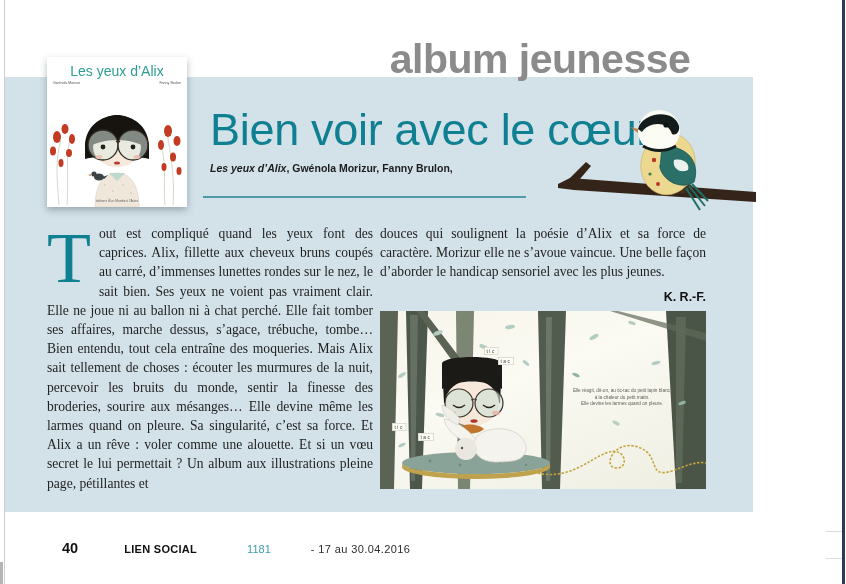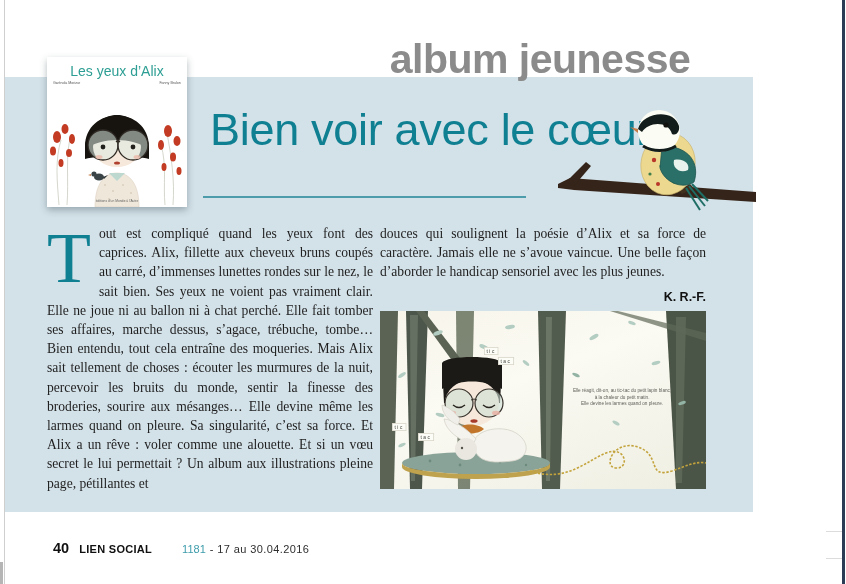--- a/index.html
+++ b/index.html
@@ -69,24 +69,24 @@
     background:linear-gradient(160deg,#f7f5ea 0%, #fbfaf3 40%, #efeee2 100%); }
   .spread svg { position:absolute; left:0; top:0; }
   .caption { position:absolute; left:160px; top:76px; width:228px; text-align:center;
     font-size:6.5px; line-height:9px; color:#60605a; transform:scale(.72);
     transform-origin:left top; }
   .ticlabel { position:absolute; background:#fdfdf8; border:0.5px solid #d9d6c8;
     color:#3b3b33; font-size:6px; letter-spacing:2px; padding:0 2px; line-height:8px;
     transform:scale(.8); transform-origin:left top; box-shadow:0 .5px 1px rgba(0,0,0,.15); }
 
   
-  .footer { left:53px; top:540px; display:flex; align-items:baseline; font-size:11px; }
+  .footer { left:62px; top:540px; display:flex; align-items:baseline; font-size:11px;gap:36px; }
   .footer .pn { font-size:14.5px; font-weight:bold; color:#101010; margin-right:10px; }
   .footer .mag { font-weight:bold; color:#101010; letter-spacing:.3px; margin-right:14px; }
-  .footer .iss { color:#3d9cab; margin-right:4px;margin-left:16px; }
+  .footer .iss { color:#3d9cab; margin-right:4px; }
   .footer .dt { color:#2e2e2e; letter-spacing:.4px; }
 </style>
 </head>
 <body>
 
 <div class="abs left-hairline"></div>
 <div class="abs left-scroll-nub"></div>
 <div class="abs right-border"></div>
 <div class="abs right-tick1"></div>
 <div class="abs right-tick2"></div>
@@ -155,20 +155,21 @@
       <circle cx="47" cy="89" r="2.6" fill="#3a4446"></circle>
       <path d="M44,89 L41,90 L44,91 Z" fill="#c77d4a"></path>
       <path d="M56,92 L61,90 L57,94 Z" fill="#2c3436"></path>
     </g>
   </svg>
   <div class="cover-pub">éditions d’un Monde à l’Autre</div>
 </div>
 
 <div class="abs headline">Bien voir avec le cœur</div>
 <div class="abs refline">
+  <div><span class="it">Les yeux d’Alix</span><span>, Gwénola Morizur, Fanny Brulon,</span></div>
 </div>
 <div class="abs rule"></div>
 
 <svg class="abs branchbird" viewBox="0 0 198 118" xmlns="http://www.w3.org/2000/svg">
   <polygon points="0,86 12,80 198,94 198,104 16,92 0,90" fill="#352419"></polygon>
   <polygon points="8,84 28,64 33,68 16,88" fill="#352419"></polygon>
   <polygon points="120,92 132,86 136,90 124,96" fill="#42301f"></polygon>
 
   <g stroke="#1f6e66" stroke-width="2" fill="none">
     <path d="M128,90 L142,112"></path>
@@ -193,21 +194,21 @@
   <circle cx="101" cy="33" r="21" fill="#fbfcf4"></circle>
   <path d="M80,31 C84,14 116,10 121,28 C122,34 118,38 114,36 C110,22 90,24 84,34 Z" fill="#121d1b"></path>
   <path d="M80,31 L72,29 L80,35 Z" fill="#c77d4a"></path>
   <circle cx="108" cy="27" r="2.6" fill="#10100f"></circle>
   <path d="M85,48 C95,54 108,54 118,48" stroke="#121d1b" stroke-width="3" fill="none"></path>
 </svg>
 
 <div class="abs col col1"><span class="dropcap">T</span><span>out est compliqué quand les yeux font des caprices. Alix, fillette aux cheveux bruns coupés au carré, d’immenses lunettes rondes sur le nez, le sait bien. Ses yeux ne voient pas vraiment clair. Elle ne joue ni au ballon ni à chat perché. Elle fait tomber ses affaires, marche dessus, s’agace, trébuche, tombe… Bien entendu, tout cela entraîne des moqueries. Mais Alix sait tellement de choses : écouter les murmures de la nuit, percevoir les bruits du monde, sentir la finesse des broderies, sourire aux mésanges… Elle devine même les larmes quand on pleure. Sa singularité, c’est sa force. Et Alix a un rêve : voler comme une alouette. Et si un vœu secret le lui permettait ? Un album aux illustrations pleine page, pétillantes et</span></div>
 
 <div class="abs col col2">
-  <span>douces qui soulignent la poésie d’Alix et sa force de caractère. Jamais elle ne s’avoue vaincue. Une belle façon d’aborder le handicap sensoriel avec les plus jeunes.</span>
+  <span>douces qui soulignent la poésie d’Alix et sa force de caractère. Morizur elle ne s’avoue vaincue. Une belle façon d’aborder le handicap sensoriel avec les plus jeunes.</span>
   <div class="signature">K. R.-F.</div>
 </div>
 
 <div class="abs spread">
   <svg viewBox="0 0 326 178" width="326" height="178" xmlns="http://www.w3.org/2000/svg">
 
     <polygon points="0,0 18,0 14,178 0,178" fill="#5a6354"></polygon>
     <polygon points="26,0 48,0 42,178 30,178" fill="#4c564a"></polygon>
     <polygon points="30,4 38,4 35,170 31,170" fill="#7e877a" opacity="0.5"></polygon>
     <polygon points="76,0 94,0 90,178 78,178" fill="#8b948414"></polygon>

